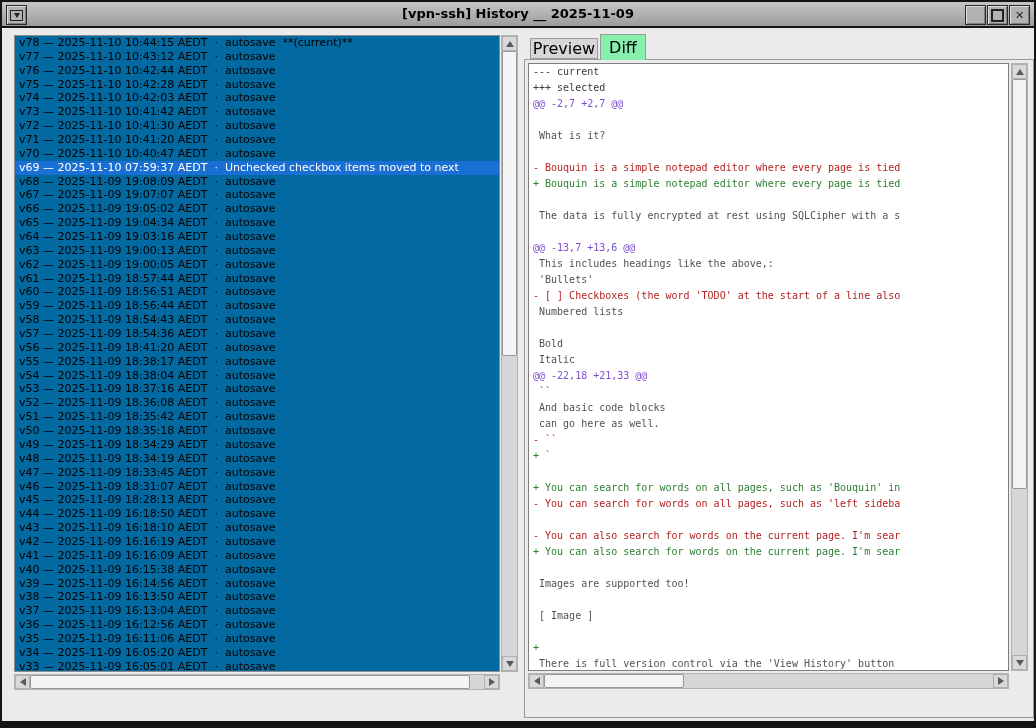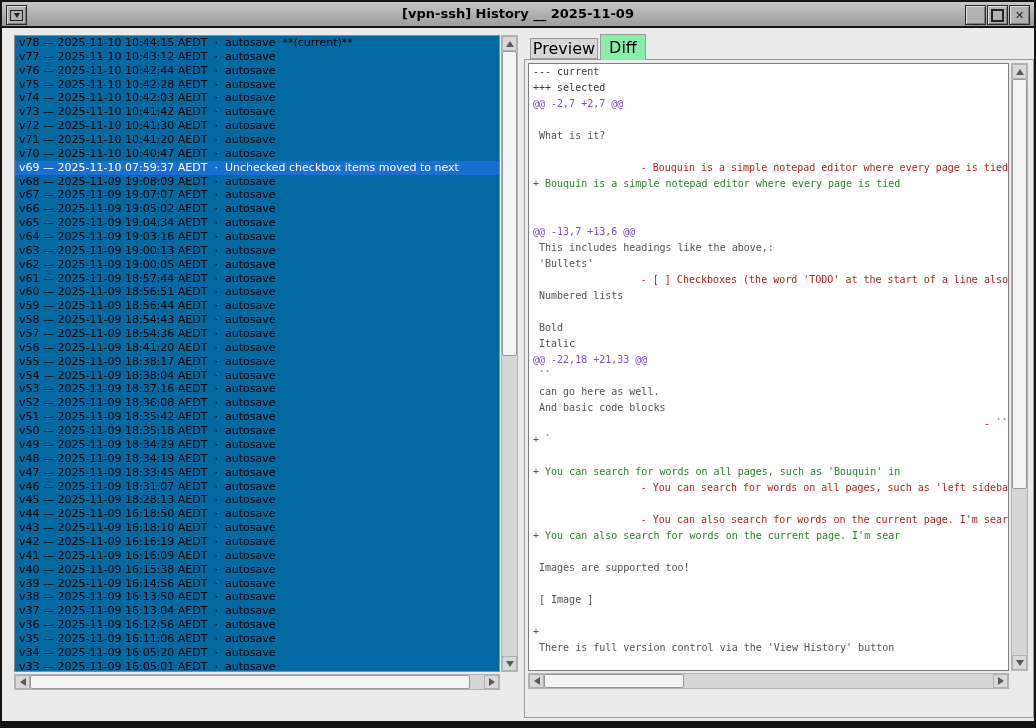--- a/index.html
+++ b/index.html
@@ -42,21 +42,21 @@
     display:flex;align-items:center;justify-content:center;cursor:default;}
   .tab-preview{left:6px;top:4px;width:68px;height:21px;background:#d7d7d7;border:1px solid #9a9a9a;z-index:1;}
   .tab-diff{left:76px;top:0px;width:46px;height:26px;background:#86efac;border:1px solid #9a9a9a;border-bottom:none;z-index:3;}
   .pane{position:absolute;left:0;top:25px;right:0;bottom:0;background:#ebebeb;border:1px solid #9a9a9a;box-sizing:border-box;z-index:2;}
   .textwidget{position:absolute;left:3px;top:3px;width:481px;height:608px;background:#fff;
     border:1px solid #7e7e7e;box-sizing:border-box;overflow:hidden;}
   .diffline{font-family:"DejaVu Sans Mono",monospace;font-size:10px;line-height:16px;min-height:16px;
     white-space:pre;padding-left:4px;color:var(--ctx);}
   .diffline.meta{color:var(--meta);}
   .diffline.hunk{color:var(--hunk);}
-  .diffline.del{color:var(--del);text-align:right;}
+  .diffline.del{color:var(--del);}
   .diffline.add{color:var(--add);}
   
   .btn{position:absolute;height:23px;box-sizing:border-box;border:1px solid #848484;border-radius:3px;
     background:linear-gradient(#fafafa,#dcdcdc);font-size:12px;color:#000;
     display:flex;align-items:center;justify-content:center;cursor:default;}
   .btn.focus{box-shadow:0 0 0 2px #8fc1ed;}
 </style>
 </head>
 <body>
 
@@ -163,33 +163,34 @@
           <div>
               <div class="diffline meta">--- current</div>
               <div class="diffline meta">+++ selected</div>
               <div class="diffline hunk">@@ -2,7 +2,7 @@</div>
               <div class="diffline ctx"></div>
               <div class="diffline ctx"> What is it?</div>
               <div class="diffline ctx"></div>
               <div class="diffline del">- Bouquin is a simple notepad editor where every page is tied</div>
               <div class="diffline add">+ Bouquin is a simple notepad editor where every page is tied</div>
               <div class="diffline ctx"></div>
+              <div class="diffline ctx"> The data is fully encrypted at rest using SQLCipher with a s</div>
               <div class="diffline ctx"></div>
               <div class="diffline hunk">@@ -13,7 +13,6 @@</div>
               <div class="diffline ctx"> This includes headings like the above,:</div>
               <div class="diffline ctx"> 'Bullets'</div>
               <div class="diffline del">- [ ] Checkboxes (the word 'TODO' at the start of a line also</div>
               <div class="diffline ctx"> Numbered lists</div>
               <div class="diffline ctx"></div>
               <div class="diffline ctx"> Bold</div>
               <div class="diffline ctx"> Italic</div>
               <div class="diffline hunk">@@ -22,18 +21,33 @@</div>
               <div class="diffline ctx"> ``</div>
+              <div class="diffline ctx"> And basic code blocks</div>
               <div class="diffline ctx"> can go here as well.</div>
-              <div class="diffline ctx"> And basic code blocks</div>
               <div class="diffline del">- ``</div>
               <div class="diffline add">+ `</div>
               <div class="diffline ctx"></div>
               <div class="diffline add">+ You can search for words on all pages, such as 'Bouquin' in</div>
               <div class="diffline del">- You can search for words on all pages, such as 'left sideba</div>
               <div class="diffline ctx"></div>
               <div class="diffline del">- You can also search for words on the current page. I'm sear</div>
               <div class="diffline add">+ You can also search for words on the current page. I'm sear</div>
               <div class="diffline ctx"></div>
               <div class="diffline ctx"> Images are supported too!</div>

